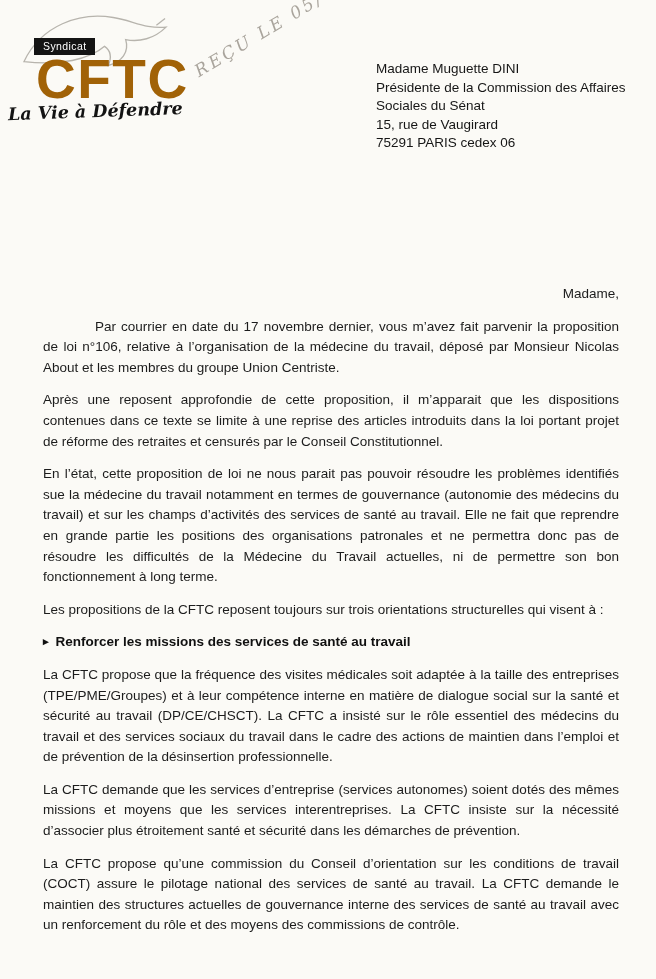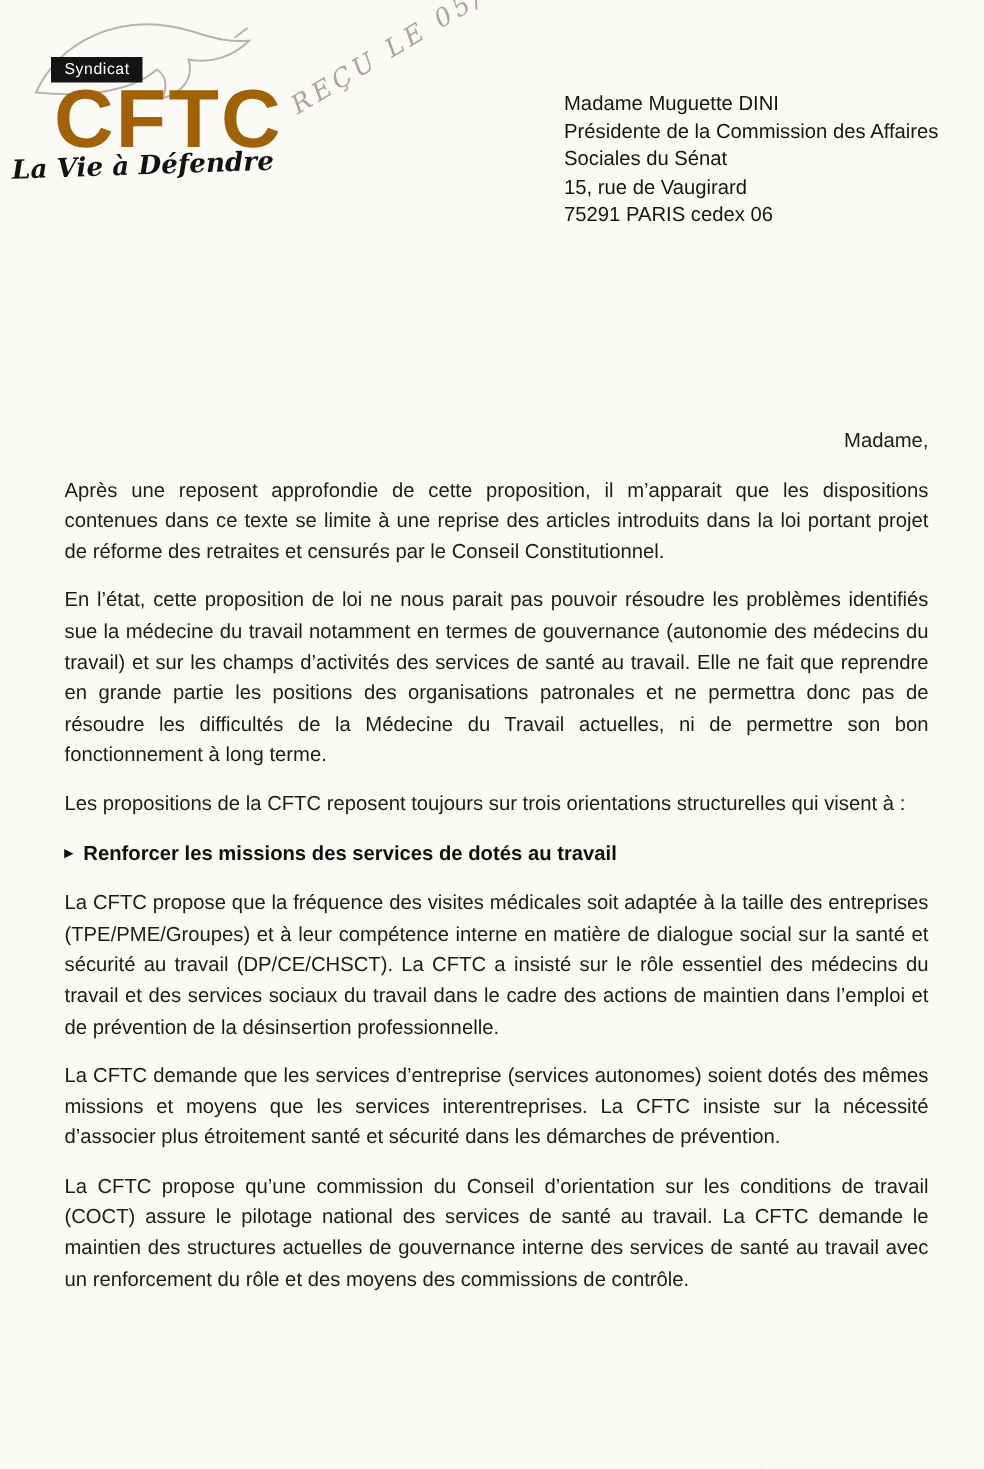--- a/index.html
+++ b/index.html
@@ -144,29 +144,30 @@
     <div>Sociales du Sénat</div>
     <div>15, rue de Vaugirard</div>
     <div>75291 PARIS cedex 06</div>
   </div>
 
 
   <div class="letter-body">
 
     <p class="salutation">Madame,</p>
 
+    <p class="first-indent">Par courrier en date du 17 novembre dernier, vous m’avez fait parvenir la proposition de loi n°106, relative à l’organisation de la médecine du travail, déposé par Monsieur Nicolas About et les membres du groupe Union Centriste.</p>
 
     <p>Après une reposent approfondie de cette proposition, il m’apparait que les dispositions contenues dans ce texte se limite à une reprise des articles introduits dans la loi portant projet de réforme des retraites et censurés par le Conseil Constitutionnel.</p>
 
     <p>En l’état, cette proposition de loi ne nous parait pas pouvoir résoudre les problèmes identifiés sue la médecine du travail notamment en termes de gouvernance (autonomie des médecins du travail) et sur les champs d’activités des services de santé au travail. Elle ne fait que reprendre en grande partie les positions des organisations patronales et ne permettra donc pas de résoudre les difficultés de la Médecine du Travail actuelles, ni de permettre son bon fonctionnement à long terme.</p>
 
     <p>Les propositions de la CFTC reposent toujours sur trois orientations structurelles qui visent à :</p>
 
     <p class="subhead">
-      <span class="bullet">▸</span><span>Renforcer les missions des services de dotés au travail</span>
+      <span class="bullet">▸</span><span>Renforcer les missions des services de santé au travail</span>
     </p>
 
     <p>La CFTC propose que la fréquence des visites médicales soit adaptée à la taille des entreprises (TPE/PME/Groupes) et à leur compétence interne en matière de dialogue social sur la santé et sécurité au travail (DP/CE/CHSCT). La CFTC a insisté sur le rôle essentiel des médecins du travail et des services sociaux du travail dans le cadre des actions de maintien dans l’emploi et de prévention de la désinsertion professionnelle.</p>
 
 
     <p>La CFTC demande que les services d’entreprise (services autonomes) soient dotés des mêmes missions et moyens que les services interentreprises. La CFTC insiste sur la nécessité d’associer plus étroitement santé et sécurité dans les démarches de prévention.</p>
 
 
     <p>La CFTC propose qu’une commission du Conseil d’orientation sur les conditions de travail (COCT) assure le pilotage national des services de santé au travail. La CFTC demande le maintien des structures actuelles de gouvernance interne des services de santé au travail avec un renforcement du rôle et des moyens des commissions de contrôle.</p>
 

